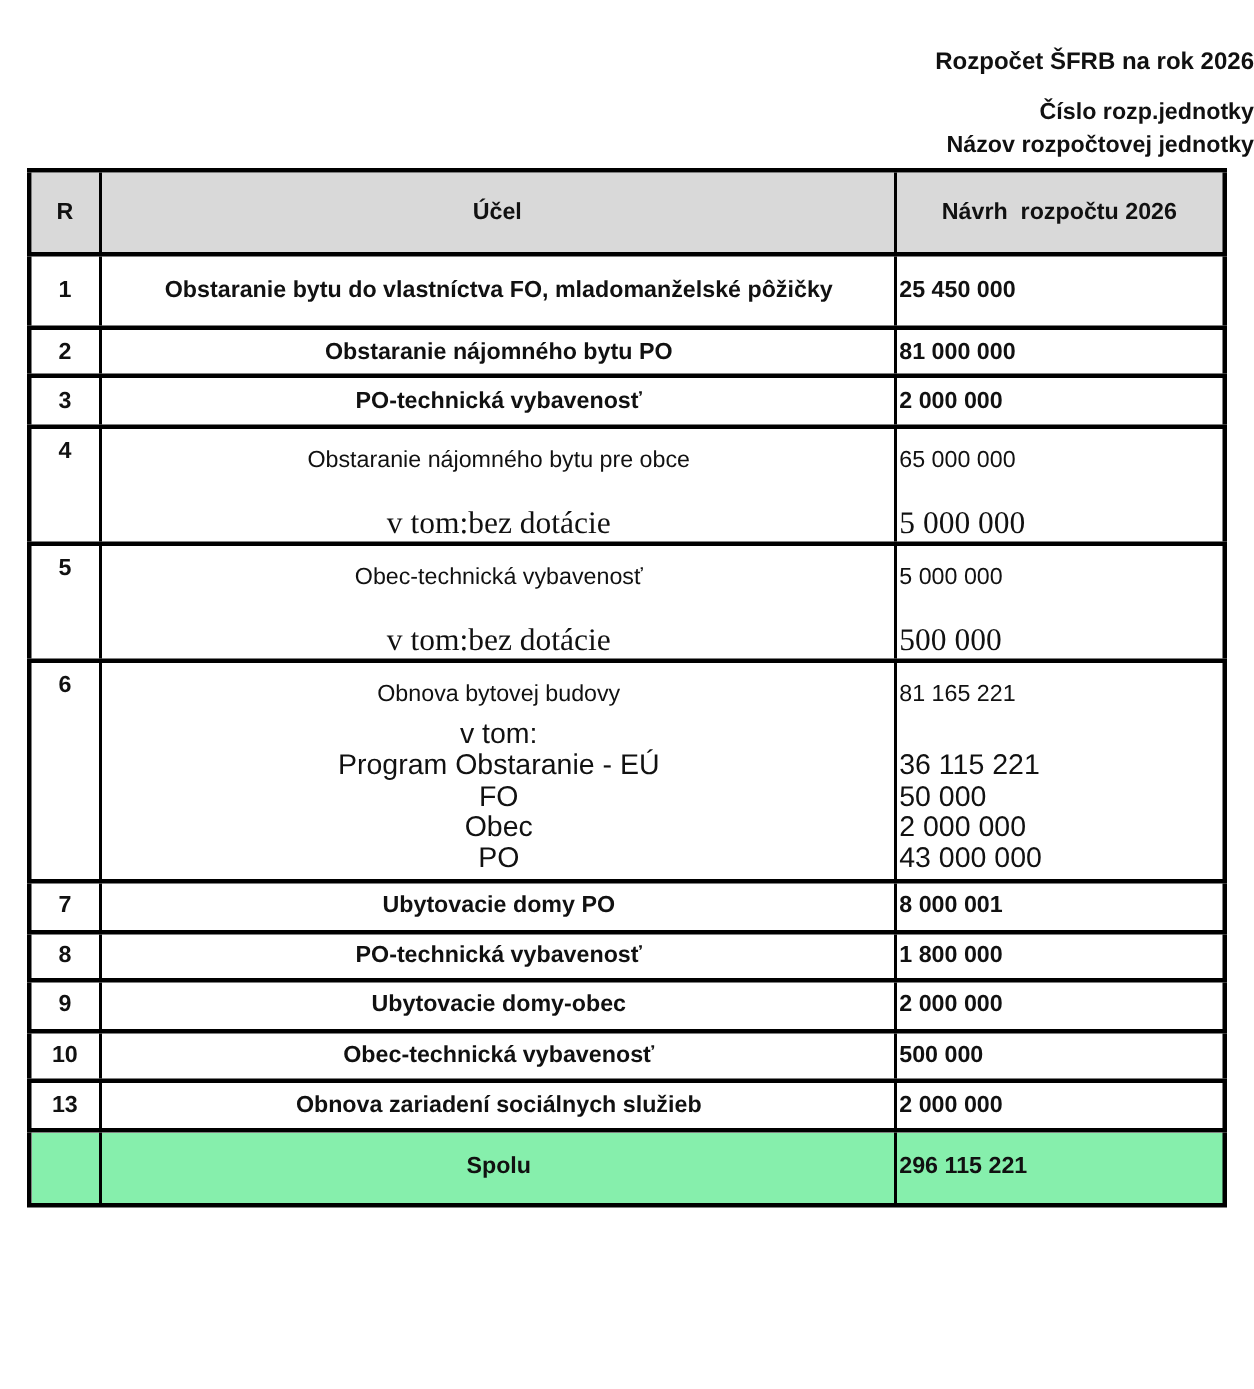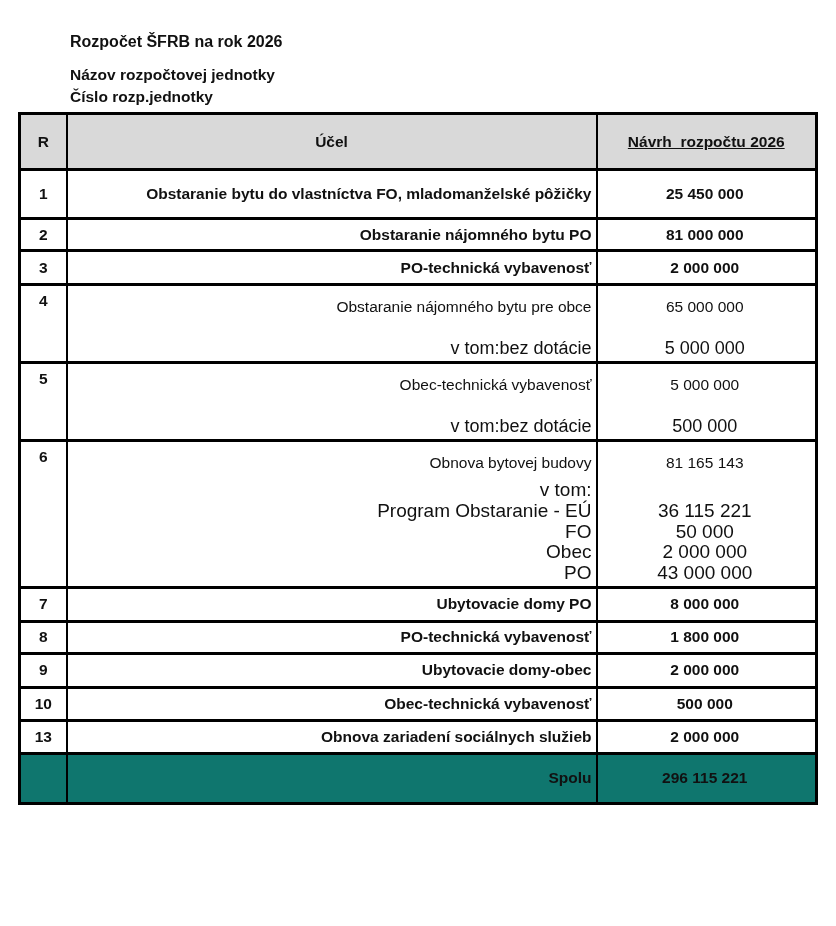--- a/index.html
+++ b/index.html
@@ -7,20 +7,21 @@
     padding: 0;
     background: #ffffff;
     width: 836px;
     height: 926px;
     font-family: "Liberation Sans", "DejaVu Sans", sans-serif;
     color: #111111;
     overflow: hidden;
   }
   .doc-header {
     padding: 33px 0 0 70px;
+    text-align: right;
   }
   .doc-title {
     font-size: 16px;
     font-weight: bold;
     margin: 0 0 13px 0;
   }
   .doc-sub {
     font-size: 15.5px;
     font-weight: bold;
     line-height: 22px;
@@ -39,71 +40,72 @@
     border-bottom-width: 3px;
     overflow: hidden;
     font-size: 15.5px;
     font-weight: bold;
   }
   tr.row-hdr th {
     background: #d9d9d9;
     text-align: center;
     vertical-align: middle;
   }
-  th.hdr-navrh { white-space: pre; text-decoration: underline; }
+  th.hdr-navrh { white-space: pre; }
   td.c-r {
     text-align: center;
     vertical-align: middle;
     padding: 0;
   }
   td.c-l {
-    text-align: right;
+    text-align: center;
     vertical-align: middle;
     padding: 2px 4px 2px 6px;
   }
   td.c-v {
-    text-align: center;
+    text-align: left;
     vertical-align: middle;
     padding: 2px 5px 2px 2px;
   }
   td.top {
     vertical-align: top;
     padding-top: 6px;
   }
   .main {
     font-weight: normal;
     line-height: 22px;
     padding-top: 4px;
   }
   .subline {
     font-weight: normal;
-    font-size: 18px;
+    font-size: 21px;
     line-height: 22px;
     margin-top: 19px;
+    font-family: Liberation Serif, serif;
   }
   .lines {
     margin-top: 6px;
   }
   .line {
     font-weight: normal;
     font-size: 19px;
     height: 20.8px;
     line-height: 20.8px;
   }
   tr.row-total td {
-    background: #0f766e;
+    background: #86efac;
   }
 </style>
 </head>
 <body>
 
 <div class="doc-header">
   <p class="doc-title">Rozpočet ŠFRB na rok 2026</p>
+  <p class="doc-sub">Číslo rozp.jednotky</p>
   <p class="doc-sub">Názov rozpočtovej jednotky</p>
-  <p class="doc-sub">Číslo rozp.jednotky</p>
 </div>
 
 <table class="budget">
   <colgroup>
     <col style="width:47px">
       <col style="width:530px">
       <col style="width:220px">
   </colgroup>
 
   <tbody>
@@ -161,35 +163,35 @@
       <div class="main">Obnova bytovej budovy</div>
       <div class="lines">
         <div class="line">v tom:</div>
         <div class="line">Program Obstaranie - EÚ</div>
         <div class="line">FO</div>
         <div class="line">Obec</div>
         <div class="line">PO</div>
       </div>
     </td>
     <td class="c-v top">
-      <div class="main">81 165 143</div>
+      <div class="main">81 165 221</div>
       <div class="lines">
         <div class="line"></div>
         <div class="line">36 115 221</div>
         <div class="line">50 000</div>
         <div class="line">2 000 000</div>
         <div class="line">43 000 000</div>
       </div>
     </td>
   </tr>
 
   <tr style="height:34px">
     <td class="c-r">7</td>
     <td class="c-l">Ubytovacie domy PO</td>
-    <td class="c-v">8 000 000</td>
+    <td class="c-v">8 000 001</td>
   </tr>
 
   <tr style="height:32px">
     <td class="c-r">8</td>
     <td class="c-l">PO-technická vybavenosť</td>
     <td class="c-v">1 800 000</td>
   </tr>
 
   <tr style="height:34px">
     <td class="c-r">9</td>

